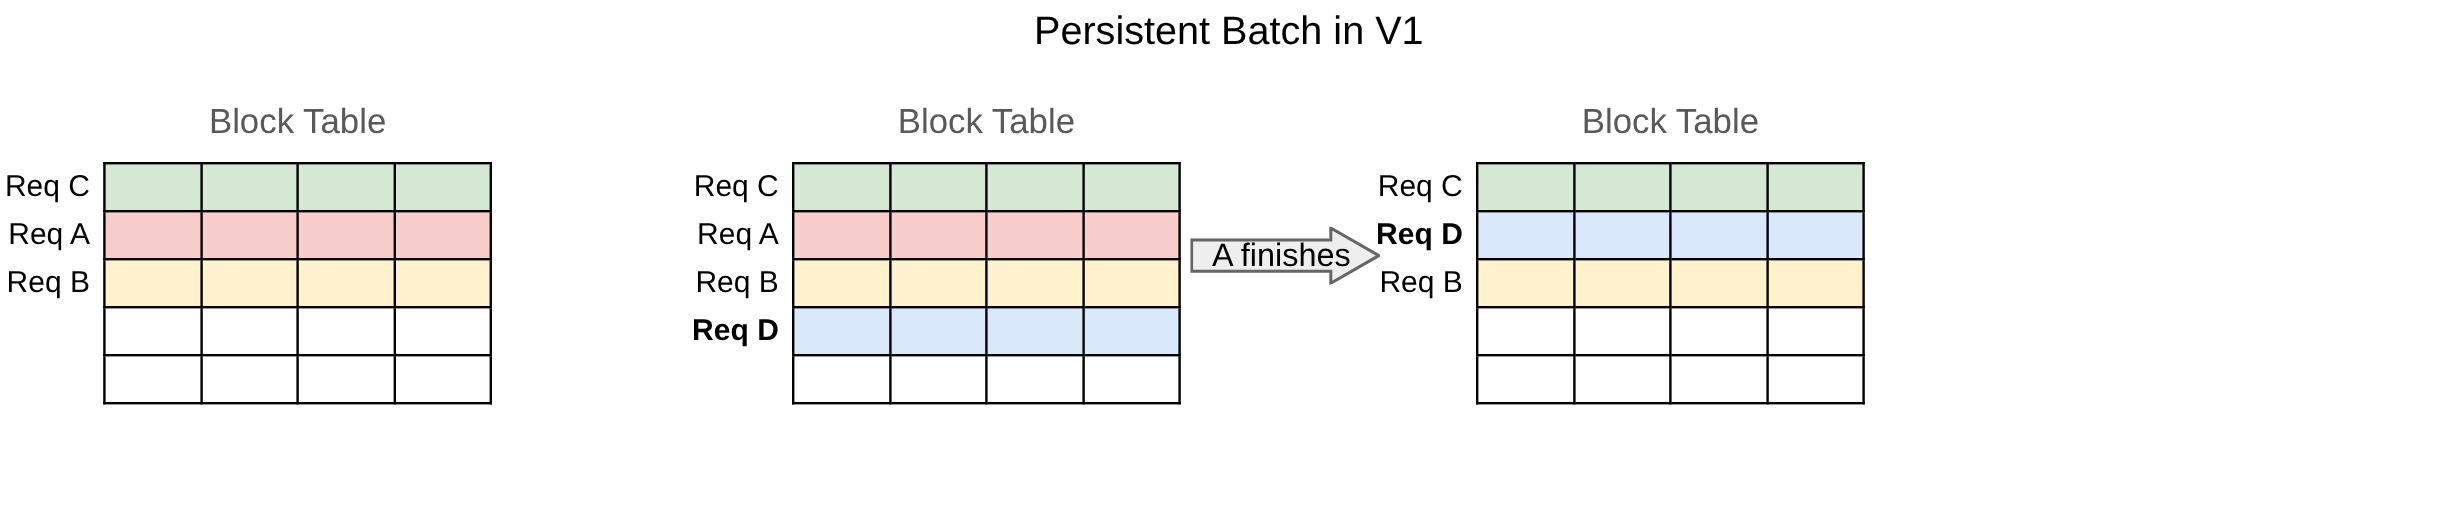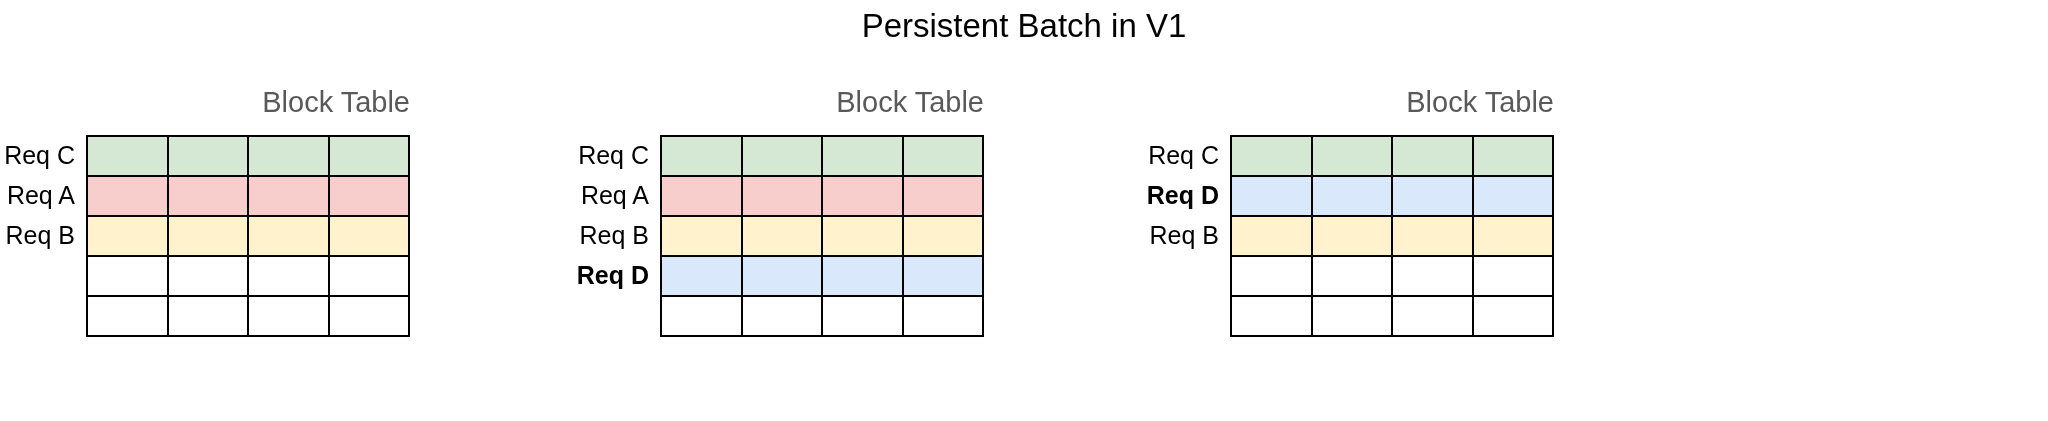--- a/index.html
+++ b/index.html
@@ -37,21 +37,21 @@
   
   .stage {
     position: absolute;
     top: 85px;
   }
   .stage-title {
     position: absolute;
     top: 0;
     left: 0;
     width: 100%;
-    text-align: right;
+    text-align: center;
     font-size: 29px;
     color: #595959;
     line-height: 34px;
     white-space: nowrap;
   }
   .table-wrap {
     position: absolute;
     top: 50px;
     left: 0;
   }
@@ -204,20 +204,26 @@
               <td style="background: rgb(255, 255, 255);"></td>
               <td style="background: rgb(255, 255, 255);"></td>
               <td style="background: rgb(255, 255, 255);"></td>
               <td style="background: rgb(255, 255, 255);"></td>
             </tr>
           </tbody>
       </table>
     </div>
   </div>
 
+  <div class="arrow" id="arrow-2-el" style="left:992px; top:189px; width:158px; height:48px;">
+    <svg width="158" height="48" viewBox="0 0 158 48">
+      <path d="M1,11 L117,11 L117,1 L157,24 L117,47 L117,37 L1,37 Z" fill="#eeeeee" stroke="#666666" stroke-width="2.5" stroke-linejoin="miter"></path>
+    </svg>
+    <div class="arrow-label">A finishes</div>
+  </div>
 
   <div class="stage" id="stage-3-el" style="left:1230px; width:324px;">
     <div class="stage-title">Block Table</div>
     <div class="row-labels">
         <div class="row-label">Req C</div>
         <div class="row-label bold">Req D</div>
         <div class="row-label">Req B</div>
         <div class="row-label blank">&nbsp;</div>
         <div class="row-label blank">&nbsp;</div>
       </div>

